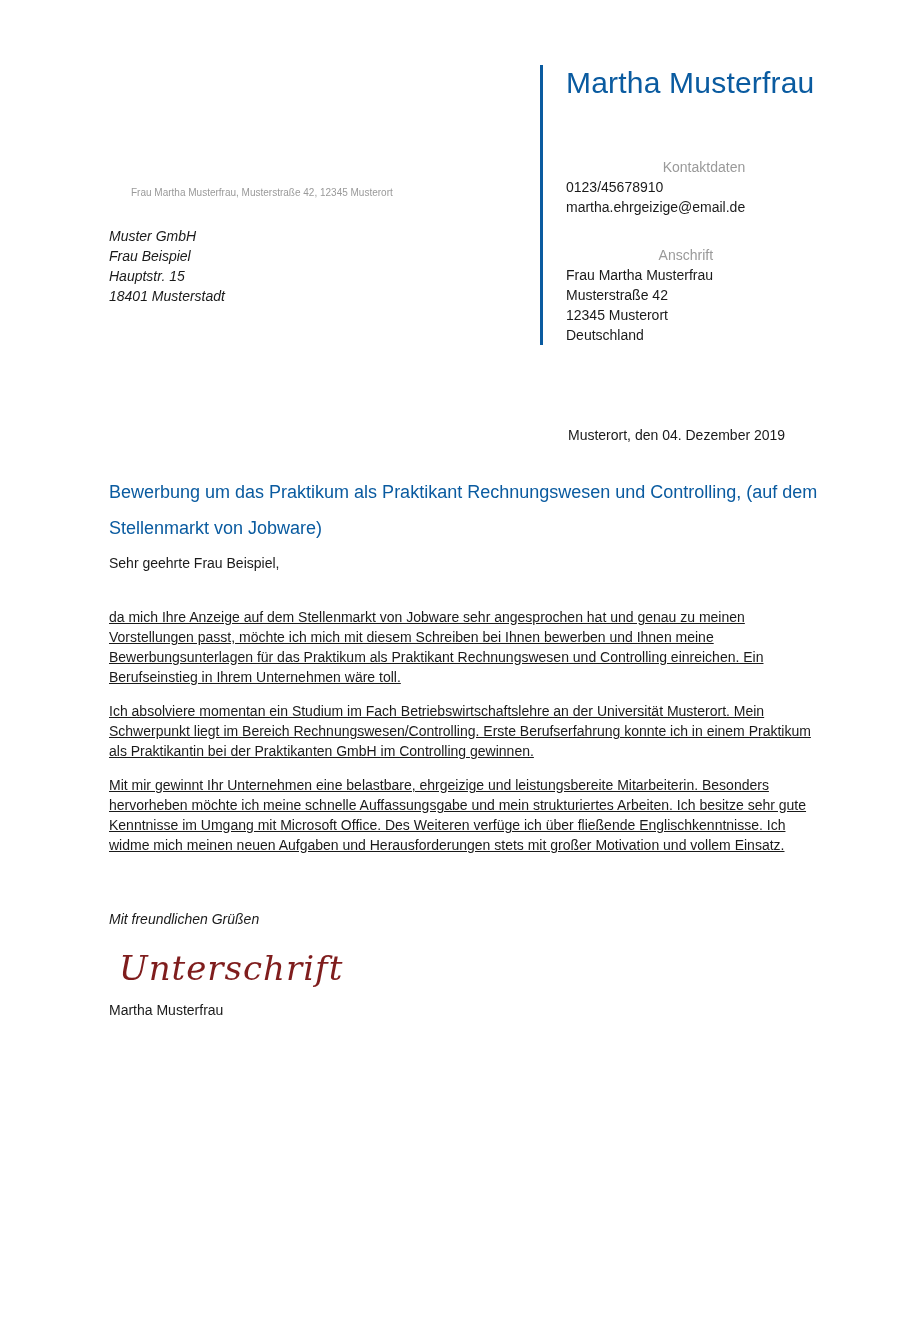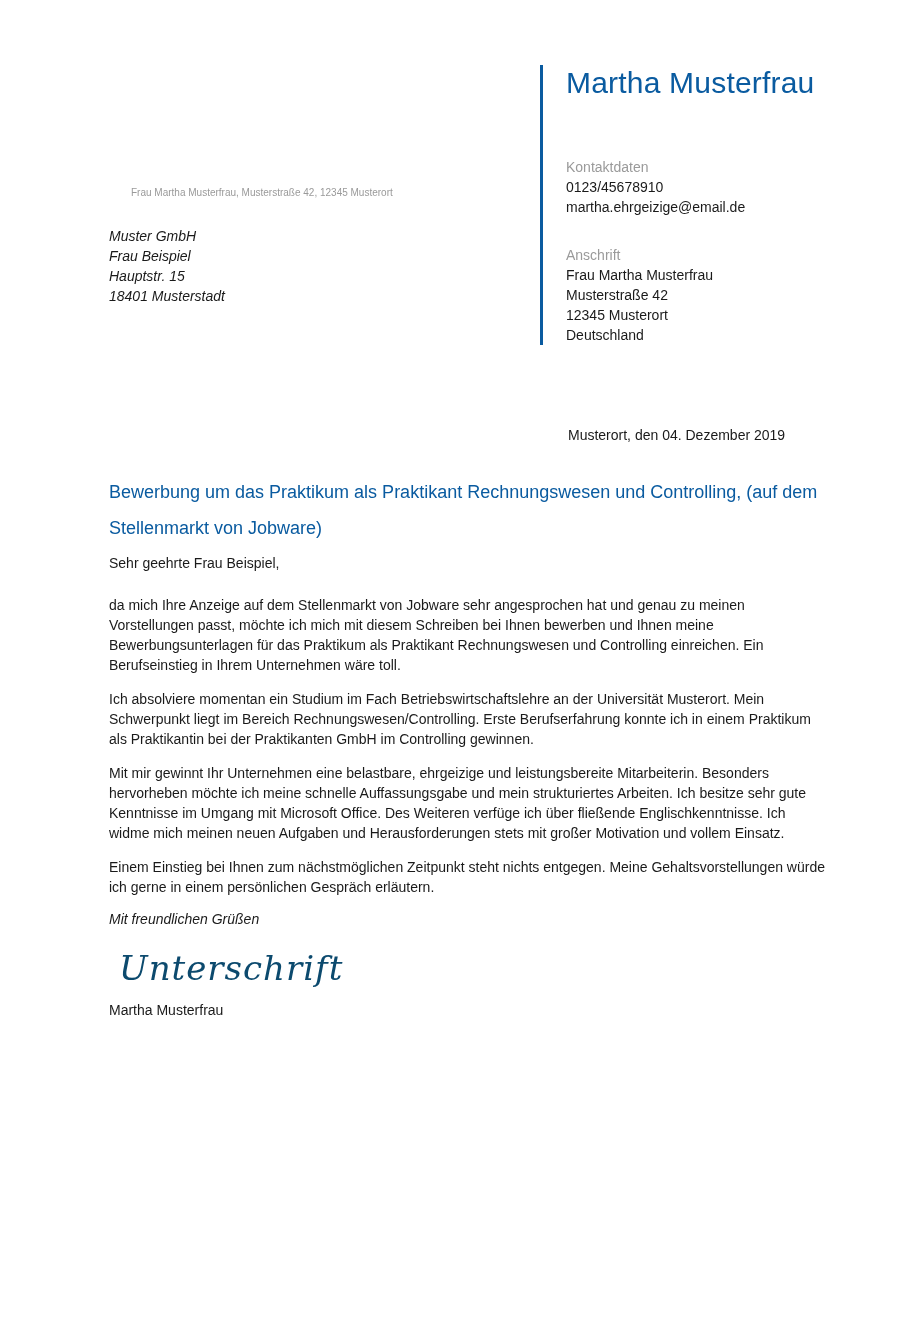--- a/index.html
+++ b/index.html
@@ -2,30 +2,30 @@
 <html style="--accent: #0a5ba0;"><head>
   <meta charset="utf-8">
   <style>
     html, body { margin: 0; padding: 0; background: #ffffff; }
     body { width: 910px; height: 1330px; position: relative; overflow: hidden;
            font-family: "Liberation Sans", "DejaVu Sans", sans-serif; color: #1a1a1a; }
     .abs { position: absolute; }
     .vbar { position: absolute; left: 540px; top: 65px; width: 3px; height: 280px; background: var(--accent); }
     .name { left: 566px; top: 66px; font-size: 30px; color: var(--accent); letter-spacing: 0.2px; white-space: nowrap; }
     .side-block { left: 566px; font-size: 14px; line-height: 20px; }
-    .side-label { color: #9a9a9a; }
+    .side-label { color: #9a9a9a; text-align: right; }
     .sender-line { left: 109px; top: 187px; font-size: 10px; color: #9a9a9a; white-space: nowrap; padding-left: 22px; }
     .recipient { left: 109px; top: 226px; font-size: 14px; line-height: 20px; font-style: italic; }
     .date { left: 568px; top: 427px; font-size: 14px; white-space: nowrap; }
     .subject { left: 109px; top: 474px; width: 720px; font-size: 18px; line-height: 36px; color: var(--accent); }
     .salutation { left: 109px; top: 555px; font-size: 14px; }
     .body { left: 109px; top: 595px; width: 720px; font-size: 14px; line-height: 20px; }
-    .body p { margin: 0 0 14px 0; }
+    .body p { margin: 12px 0 14px 0; text-decoration: underline; }
     .closing { left: 109px; top: 911px; font-size: 14px; font-style: italic; }
-    .signature { left: 119px; top: 948px; font-size: 34px; color: #0c4a6e;
+    .signature { left: 119px; top: 948px; font-size: 34px; color: #7f1d1d;
                  font-family: "DejaVu Serif", serif; font-style: italic; letter-spacing: 1px; white-space: nowrap; }
     .signed-name { left: 109px; top: 1002px; font-size: 14px; }
   </style>
 </head>
 <body>
 
 <div class="vbar"></div>
 
 <div class="abs name">Martha Musterfrau</div>
 
@@ -55,20 +55,19 @@
 <div class="abs date">Musterort, den 04. Dezember 2019</div>
 
 <div class="abs subject">Bewerbung um das Praktikum als Praktikant Rechnungswesen und Controlling, (auf dem Stellenmarkt von Jobware)</div>
 
 <div class="abs salutation">Sehr geehrte Frau Beispiel,</div>
 
 <div class="abs body">
   <p>da mich Ihre Anzeige auf dem Stellenmarkt von Jobware sehr angesprochen hat und genau zu meinen Vorstellungen passt, möchte ich mich mit diesem Schreiben bei Ihnen bewerben und Ihnen meine Bewerbungsunterlagen für das Praktikum als Praktikant Rechnungswesen und Controlling einreichen. Ein Berufseinstieg in Ihrem Unternehmen wäre toll.</p>
   <p>Ich absolviere momentan ein Studium im Fach Betriebswirtschaftslehre an der Universität Musterort. Mein Schwerpunkt liegt im Bereich Rechnungswesen/Controlling. Erste Berufserfahrung konnte ich in einem Praktikum als Praktikantin bei der Praktikanten GmbH im Controlling gewinnen.</p>
   <p>Mit mir gewinnt Ihr Unternehmen eine belastbare, ehrgeizige und leistungsbereite Mitarbeiterin. Besonders hervorheben möchte ich meine schnelle Auffassungsgabe und mein strukturiertes Arbeiten. Ich besitze sehr gute Kenntnisse im Umgang mit Microsoft Office. Des Weiteren verfüge ich über fließende Englischkenntnisse. Ich widme mich meinen neuen Aufgaben und Herausforderungen stets mit großer Motivation und vollem Einsatz.</p>
-  <p>Einem Einstieg bei Ihnen zum nächstmöglichen Zeitpunkt steht nichts entgegen. Meine Gehaltsvorstellungen würde ich gerne in einem persönlichen Gespräch erläutern.</p>
 </div>
 
 <div class="abs closing">Mit freundlichen Grüßen</div>
 
 <div class="abs signature">Unterschrift</div>
 
 <div class="abs signed-name">Martha Musterfrau</div>
 
 </body></html>

